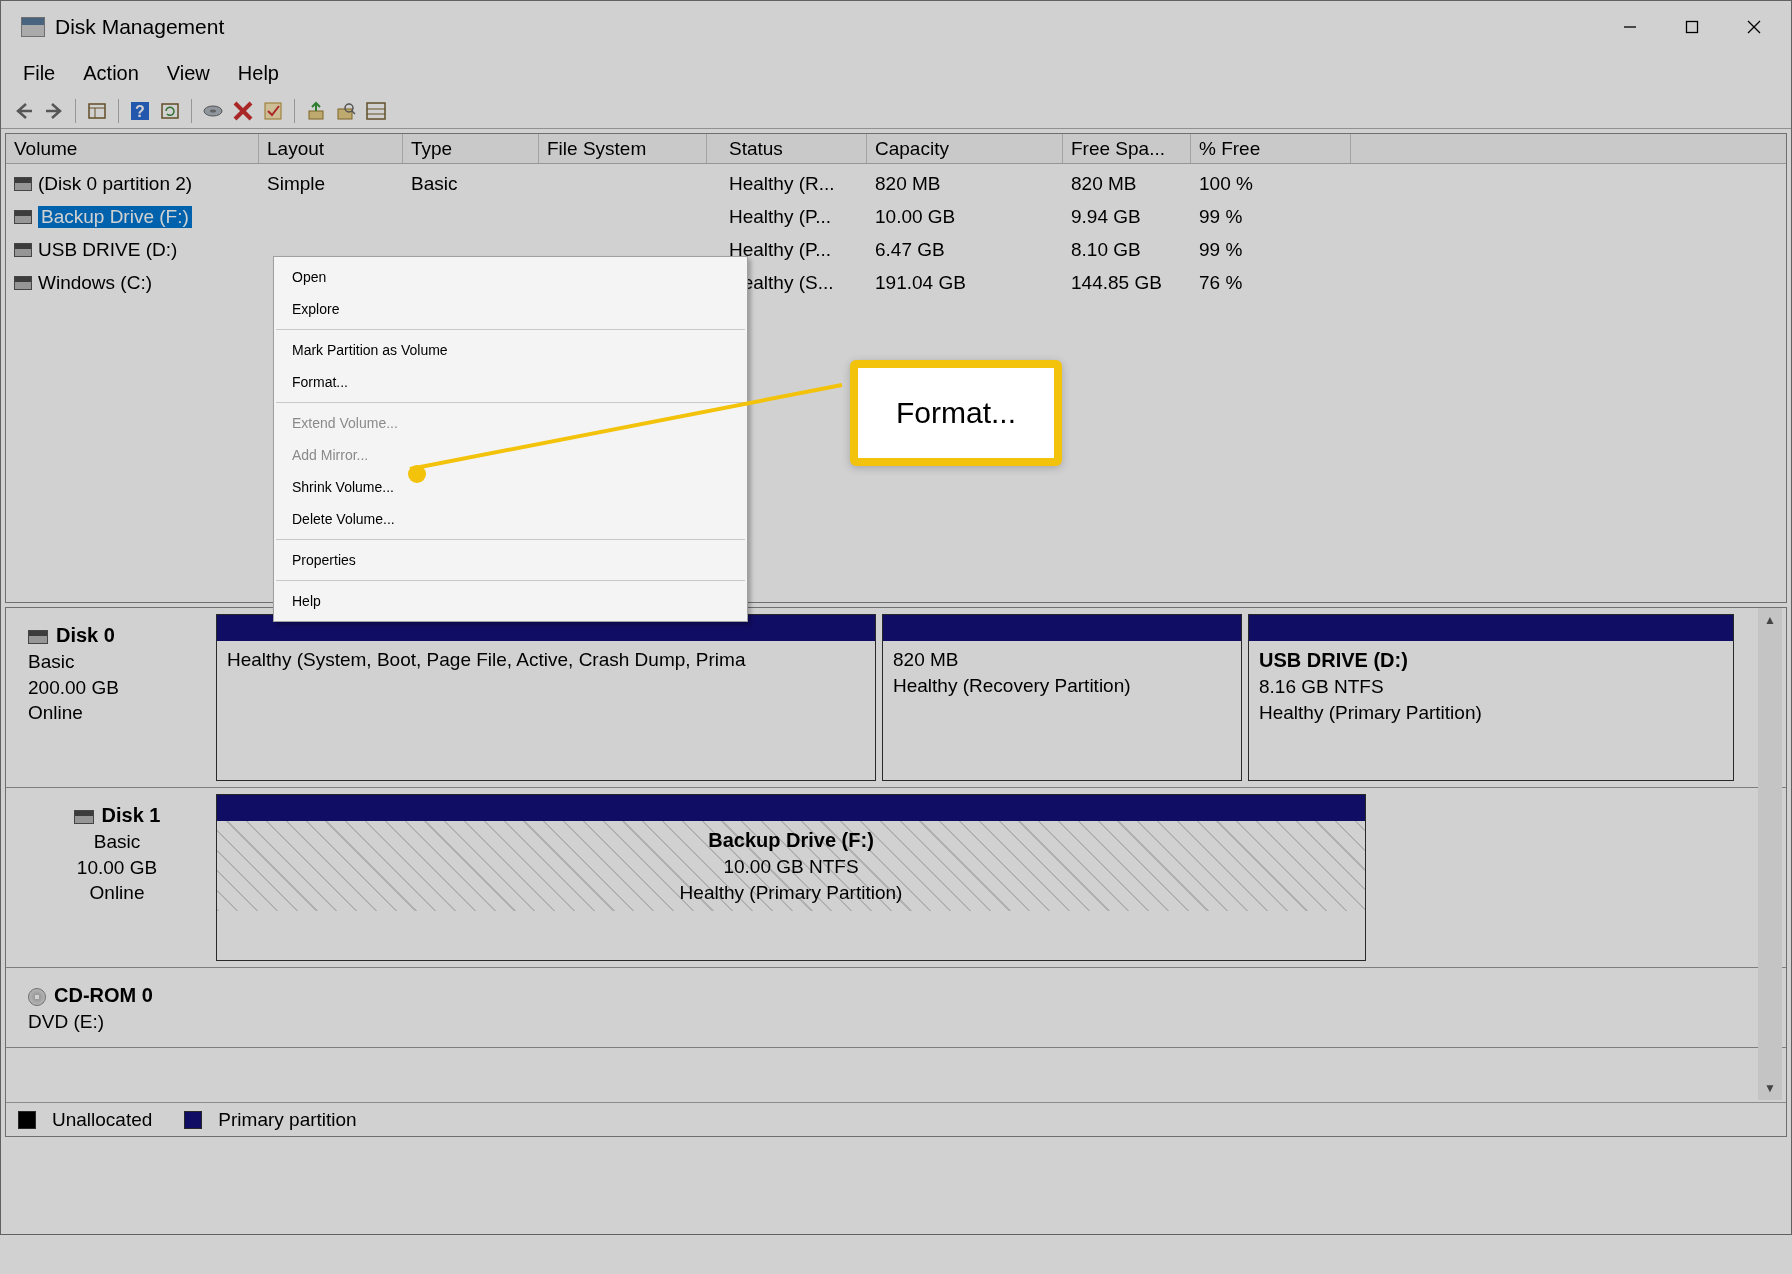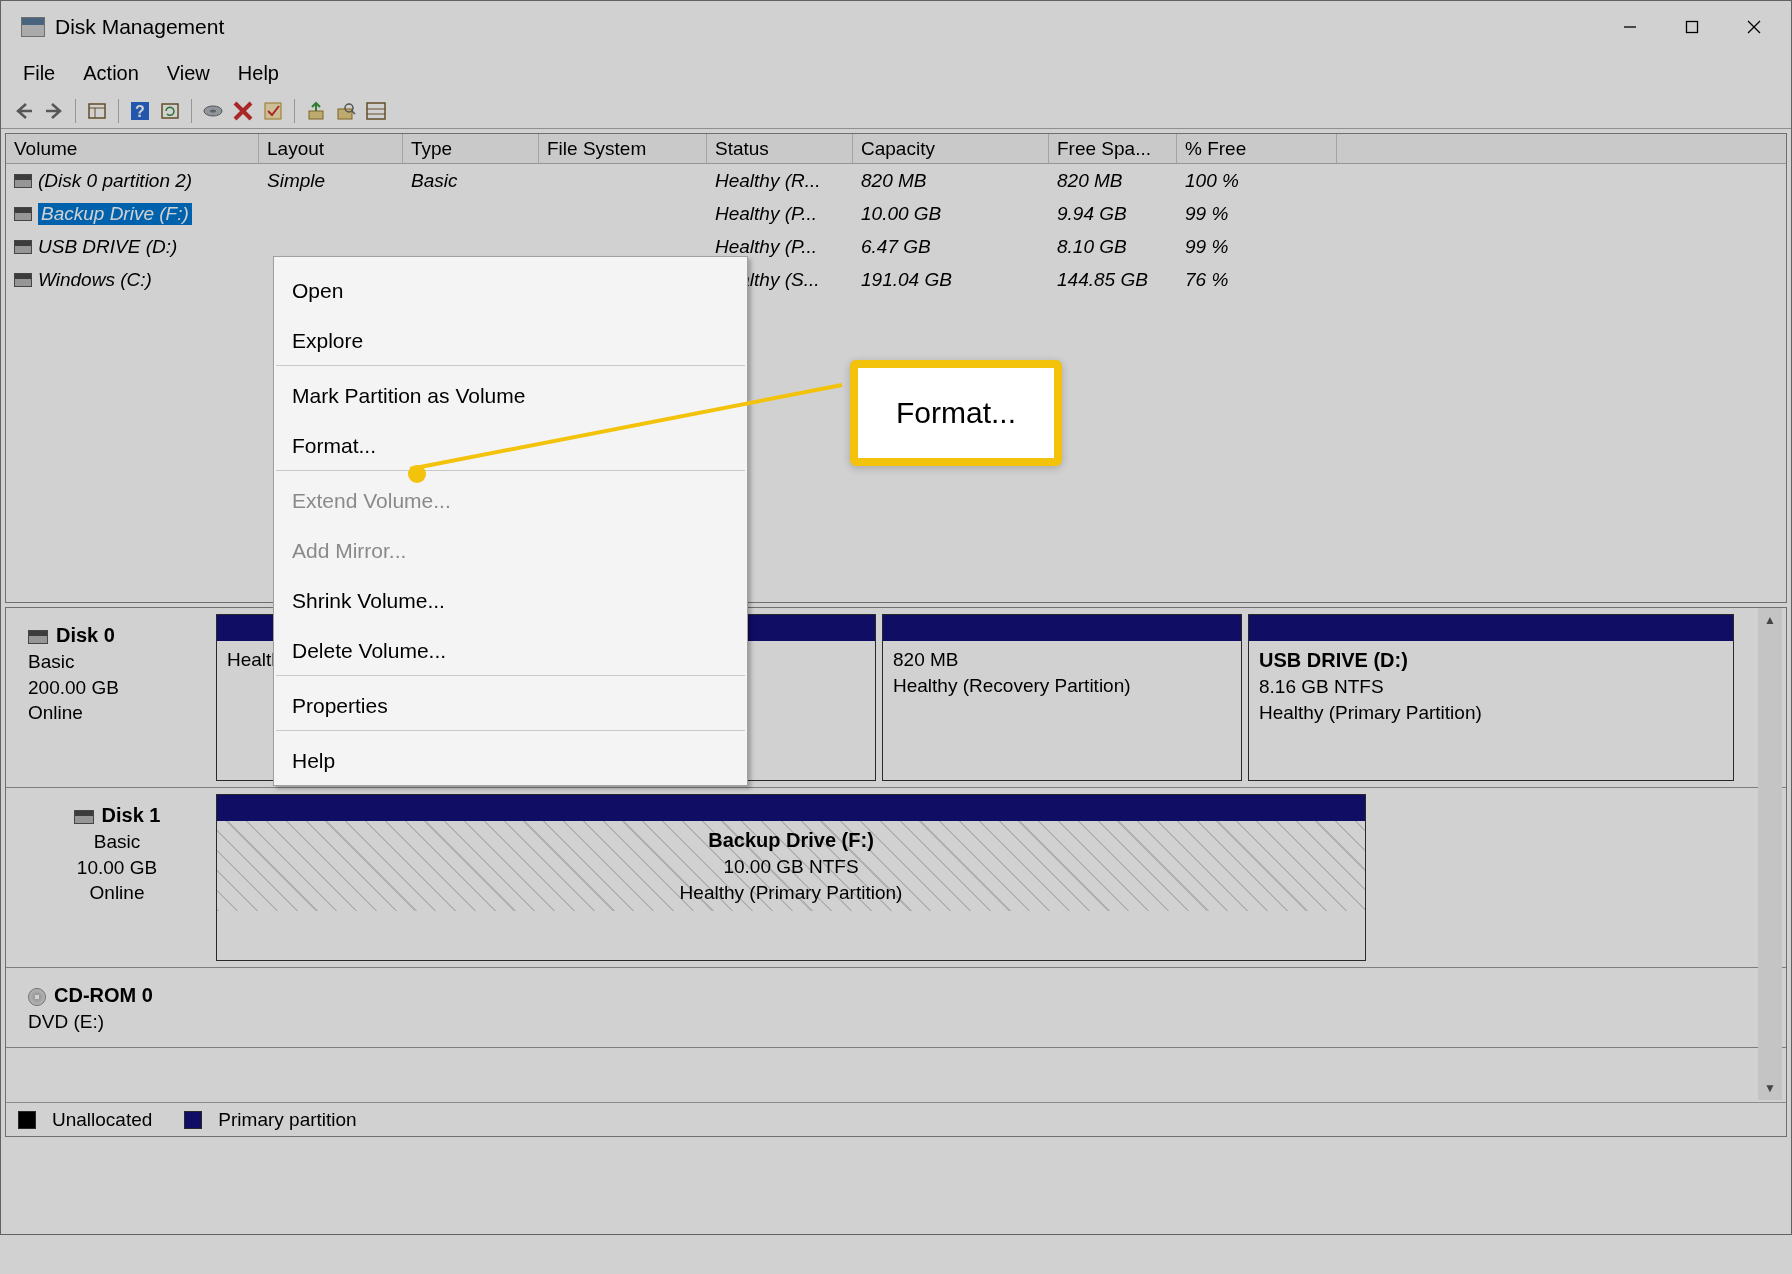--- a/index.html
+++ b/index.html
@@ -14,43 +14,43 @@
 .win-btn svg { width: 14px; height: 14px; }
 .menubar { height: 40px; display: flex; align-items: center; padding: 0 8px; gap: 0; }
 .menubar-item { padding: 6px 14px; font-size: 20px; }
 .toolbar { height: 36px; display: flex; align-items: center; padding: 0 10px; gap: 4px; border-bottom: 1px solid #b0b0b0; }
 .tb-icon { width: 26px; height: 26px; display: flex; align-items: center; justify-content: center; }
 .tb-sep { width: 1px; height: 24px; background: #b8b8b8; margin: 0 4px; }
 .volume-table { border: 1px solid #888; margin: 4px; }
 .vt-header { display: flex; background: #f6f6f6; border-bottom: 1px solid #b8b8b8; height: 30px; }
 .vt-header-cell { border-right: 1px solid #c8c8c8; padding: 4px 8px; font-size: 19px; }
 .vt-body { background: #fff; height: 438px; position: relative; }
-.vt-row { display: flex; height: 33px; align-items: center; font-style: italic; }
+.vt-row { display: flex; height: 33px; align-items: flex-end; }
 .vt-cell { padding: 2px 8px; font-size: 19px; white-space: nowrap; overflow: hidden; }
 .vt-cell.vol { display: flex; align-items: center; gap: 6px; }
 .vol-icon { width: 18px; height: 14px; background: linear-gradient(to bottom, #4a4a4a 45%, #b8b8b8 45%); border: 1px solid #555; flex-shrink: 0; }
 .selected { background: #0078d4; color: #fff; }
-.c-vol { width: 253px; } .c-lay { width: 144px; } .c-typ { width: 136px; } .c-fs { width: 168px; } .c-stat { width: 146px; } .c-cap { width: 196px; } .c-free { width: 128px; } .c-pct { width: 160px; }
+.c-vol { width: 253px; } .c-lay { width: 144px; } .c-typ { width: 136px; } .c-fs { width: 168px; } .c-stat { width: 146px; margin-left: 14px; } .c-cap { width: 196px; } .c-free { width: 128px; } .c-pct { width: 160px; }
 .disk-panel { border: 1px solid #888; margin: 0 4px 4px 4px; height: 530px; position: relative; overflow: hidden; background: #fff; }
 .disk-row { display: flex; border-bottom: 1px solid #999; }
 .disk-info { width: 210px; padding: 14px 10px 12px 22px; font-size: 19px; line-height: 1.35; }
 .disk-info b { font-size: 20px; }
 .di-icon { display: inline-block; width: 20px; height: 14px; background: linear-gradient(to bottom, #4a4a4a 45%, #b8b8b8 45%); border: 1px solid #555; margin-right: 8px; vertical-align: middle; }
 .disk-partitions { flex: 1; display: flex; gap: 6px; padding: 6px 40px 6px 0; }
 .partition { border: 1px solid #333; flex-shrink: 0; }
 .part-header { height: 26px; background: #14107a; }
 .part-body { padding: 6px 10px; font-size: 19px; line-height: 1.35; }
 .part-body b { font-size: 20px; }
 .hatched .part-body { background-image: repeating-linear-gradient(45deg, #d8d8d8 0, #d8d8d8 1.5px, transparent 1.5px, transparent 14px); }
 .legend { position: absolute; bottom: 0; left: 0; right: 0; height: 34px; display: flex; align-items: center; padding: 0 12px; gap: 16px; border-top: 1px solid #aaa; font-size: 19px; background: #fff; }
 .lg-sw { width: 18px; height: 18px; border: 1px solid #333; }
 .scrollbar-v { position: absolute; right: 4px; top: 0; bottom: 36px; width: 24px; background: #efefef; }
 .sb-arrow { height: 24px; display: flex; align-items: center; justify-content: center; font-size: 12px; color: #555; }
 .context-menu { position: absolute; top: 256px; left: 273px; width: 475px; background: #f4f4f4; border: 1px solid #a0a0a0; box-shadow: 3px 3px 4px rgba(0,0,0,0.25); z-index: 60; padding: 4px 0; }
-.cm-item { padding: 8px 18px; font-size: 21px; margin-top: 10px; }
+.cm-item { padding: 8px 18px; font-size: 14px; }
 .cm-item.disabled { color: #8a8a8a; }
 .cm-sep { height: 1px; background: #c8c8c8; margin: 4px 2px; }
 .callout { position: absolute; top: 360px; left: 850px; z-index: 70; background: #fff; border: 8px solid #f3c20a; border-radius: 6px; padding: 28px 38px; font-size: 30px; box-shadow: 0 2px 8px rgba(0,0,0,0.2); }
 .callout-line { position: absolute; top: 467px; left: 410px; width: 440px; height: 4px; background: #f3c20a; transform-origin: left center; transform: rotate(-11deg); z-index: 65; }
 .callout-dot { position: absolute; top: 465px; left: 408px; width: 18px; height: 18px; border-radius: 50%; background: #f3c20a; z-index: 66; }
 </style>
 </head>
 <body>
 
 <div class="window">

